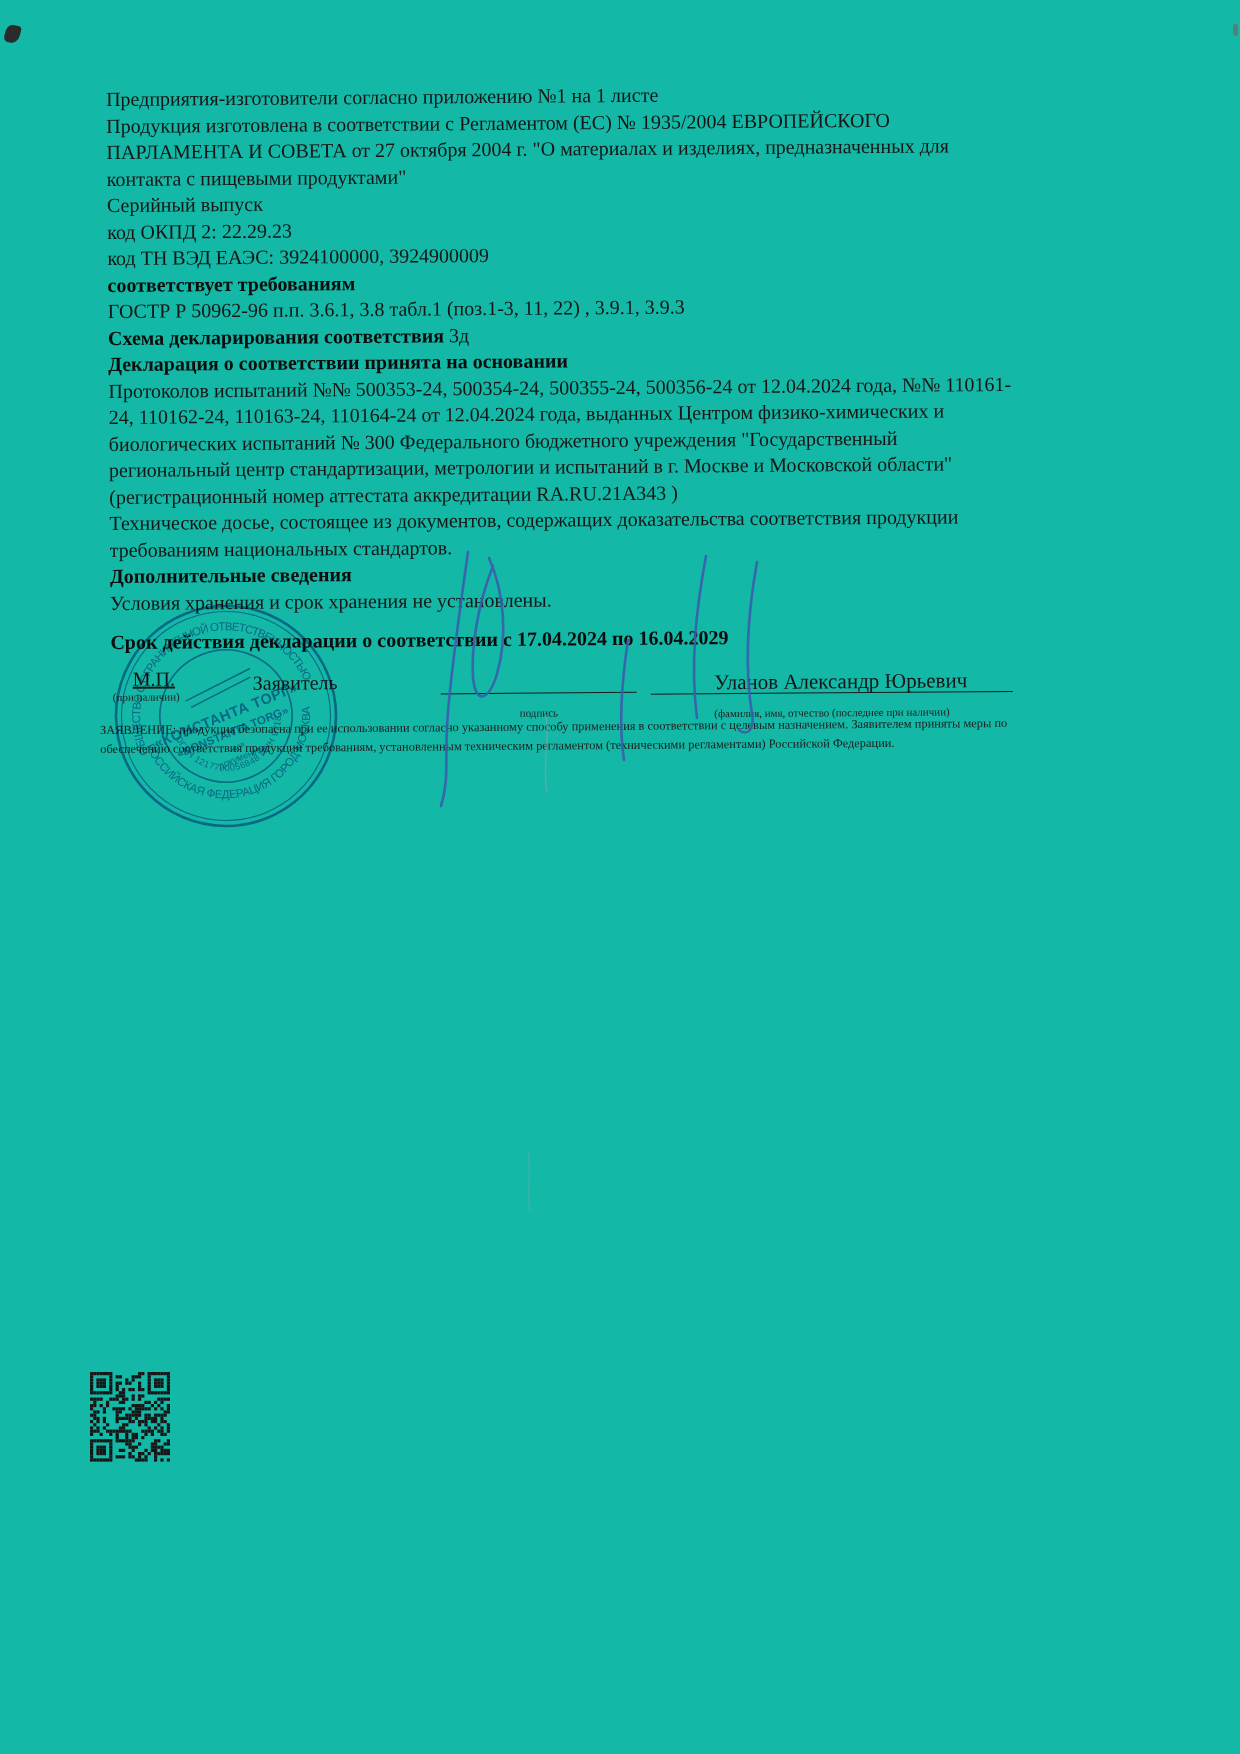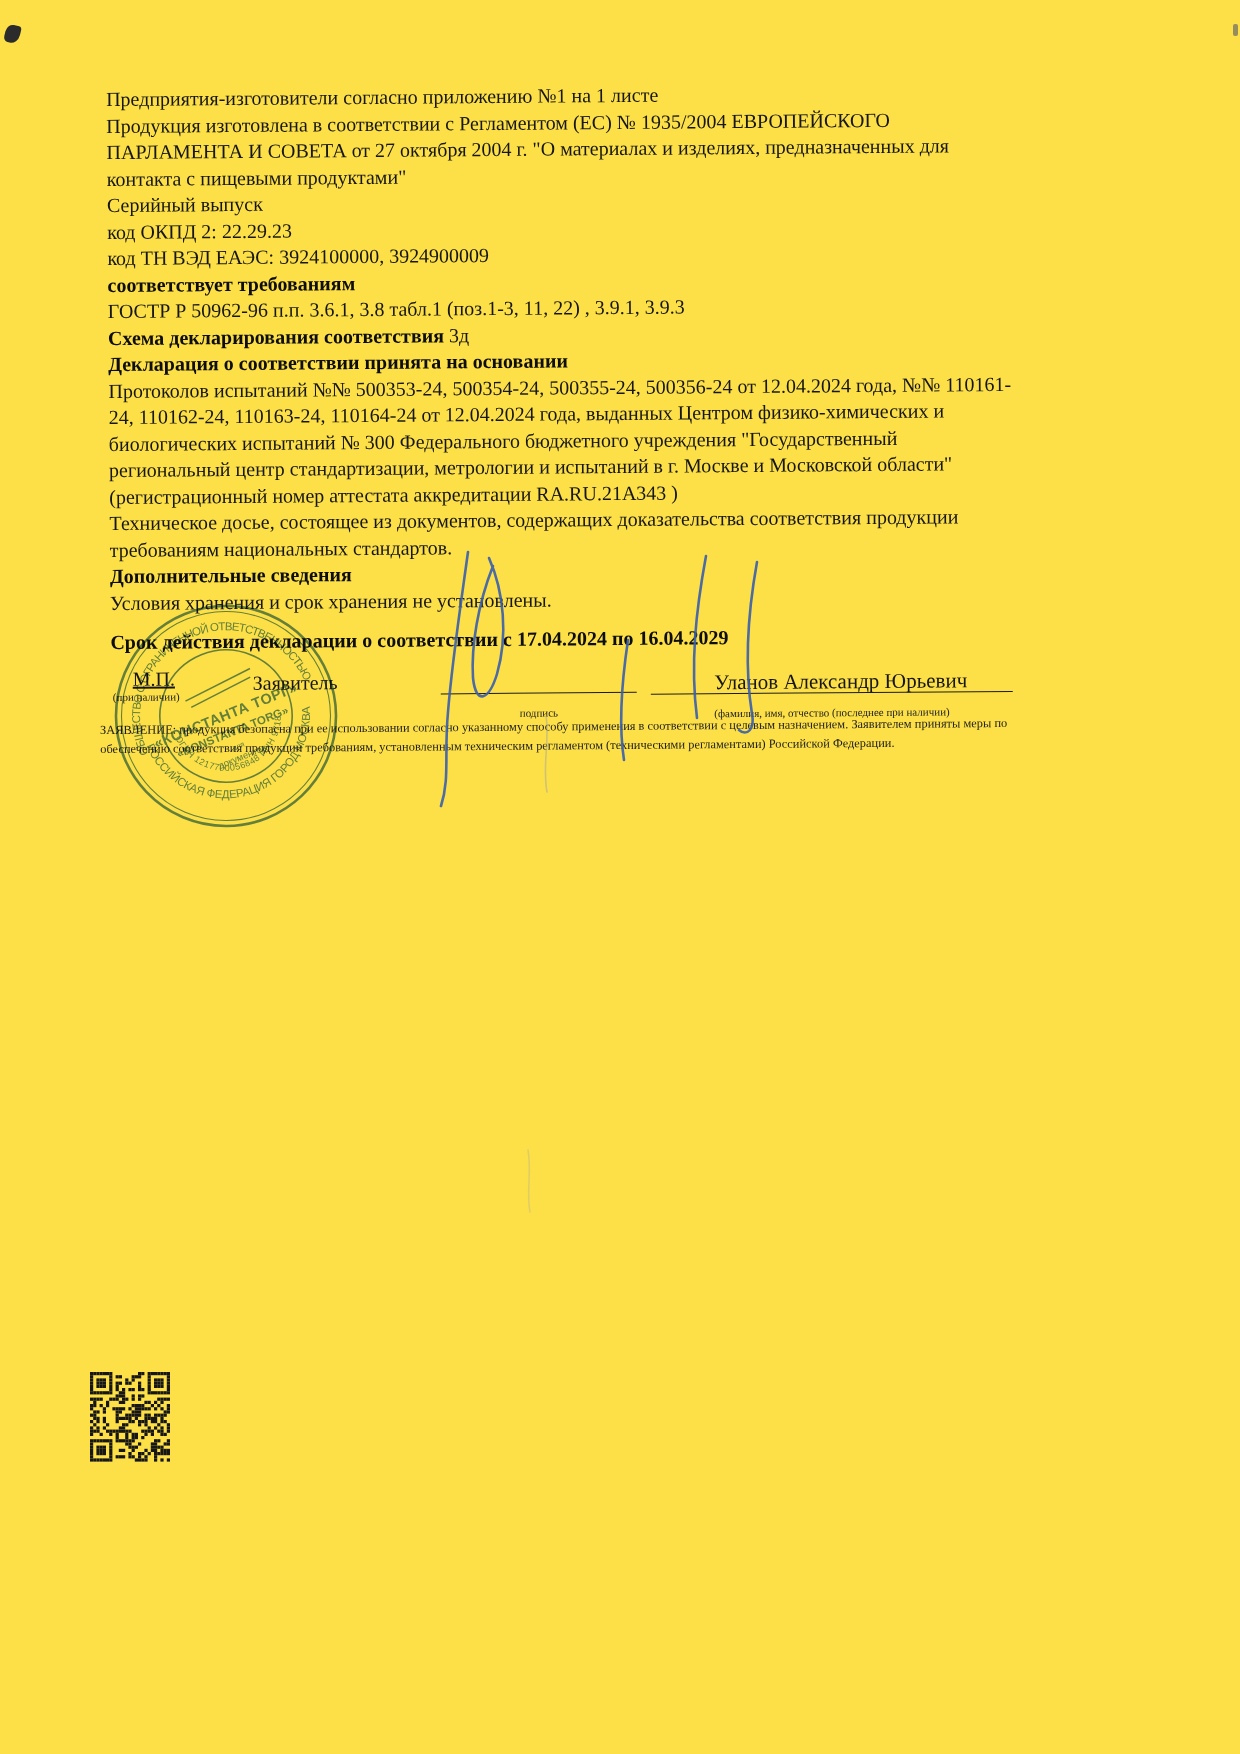--- a/index.html
+++ b/index.html
@@ -1,17 +1,17 @@
 <!DOCTYPE html>
 <html><head>
 <meta charset="utf-8">
 <style>
   html,body{margin:0;padding:0;background:#ffffff;}
   .page{
-    position:relative;width:1240px;height:1754px;background:#fde047;overflow:hidden;
+    position:relative;width:1240px;height:1754px;background:#14b8a6;overflow:hidden;
     font-family:"Liberation Serif", serif;color:#161616;
   }
   .content{
     position:absolute;left:106px;top:86px;width:912px;
     transform:rotate(-0.45deg);transform-origin:top left;
   }
   .ln{margin:0;font-size:20px;line-height:26.5px;}
   .b{font-weight:bold;color:#0d0d0d;}
   .validity{margin-top:13px;}
   .abs{position:absolute;margin:0;}

